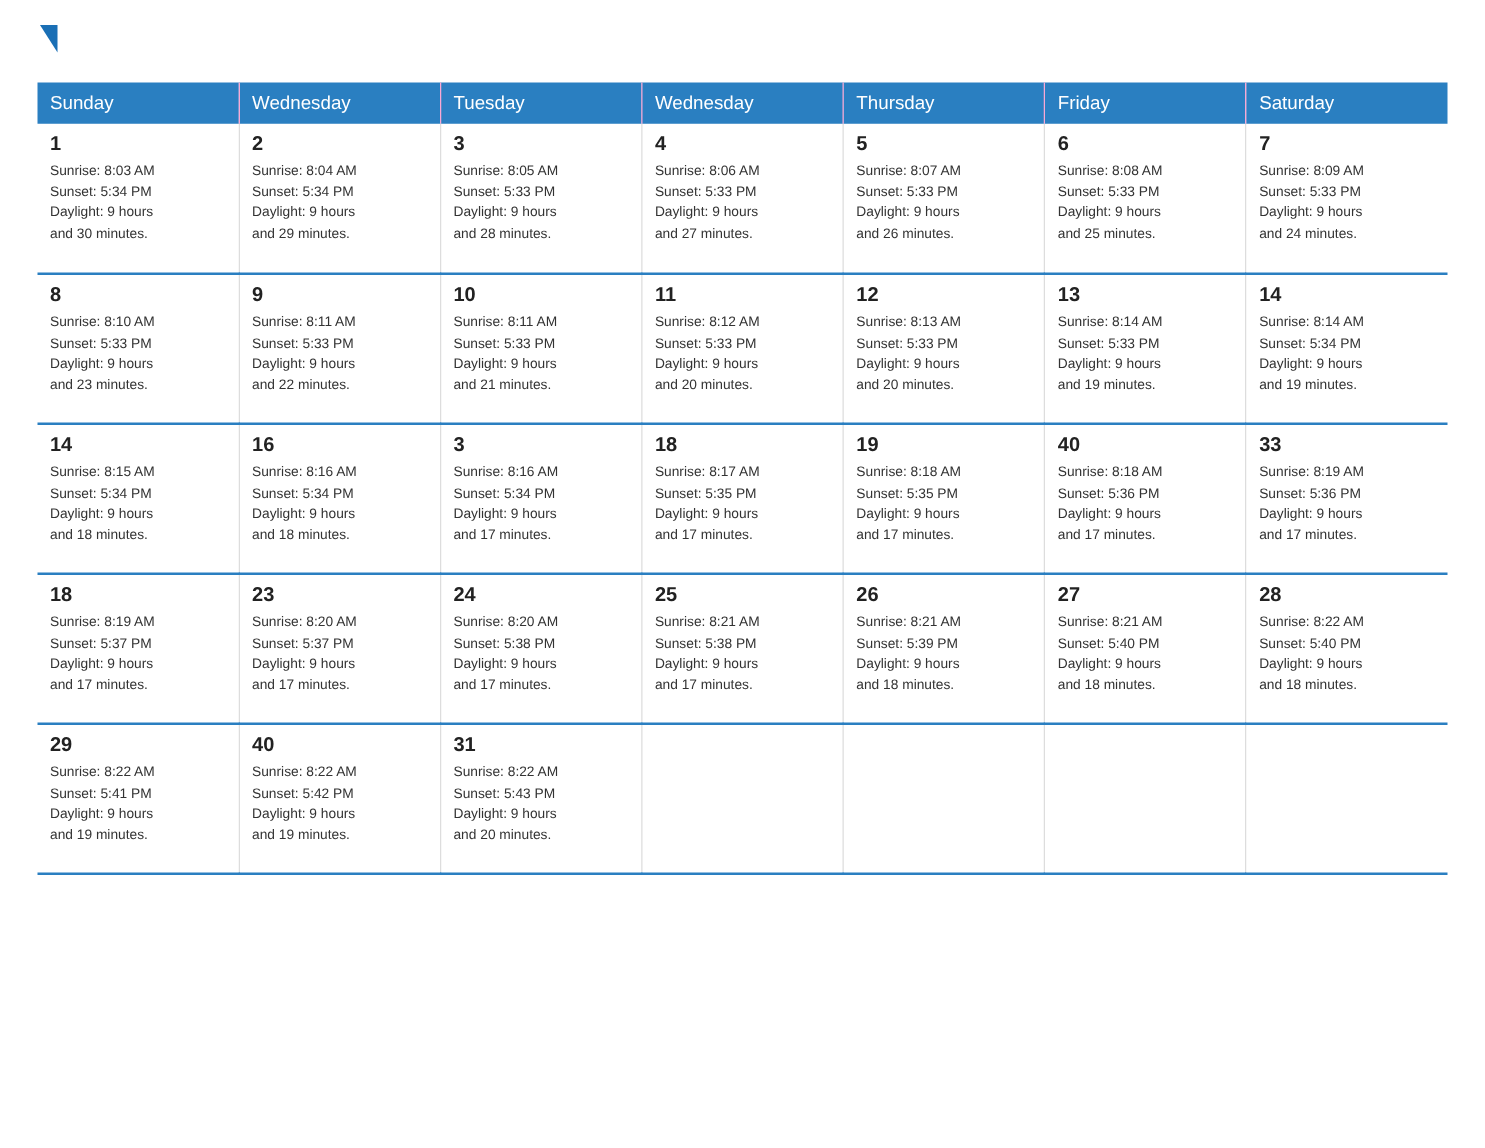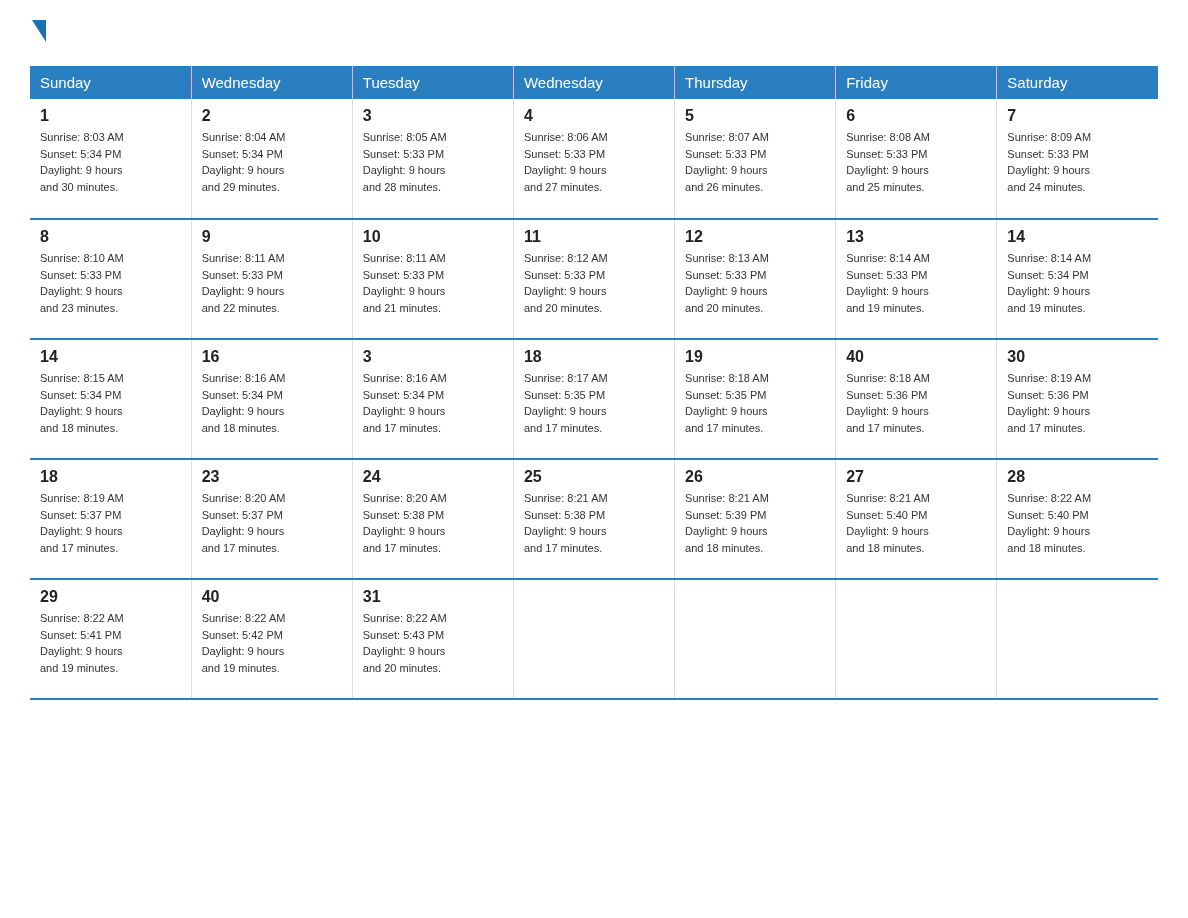--- a/index.html
+++ b/index.html
@@ -213,21 +213,21 @@
         </td>
         <td>
           <span class="day-num">19</span>
 <div class="day-info">Sunrise: 8:18 AM<br>Sunset: 5:35 PM<br>Daylight: 9 hours<br>and 17 minutes.</div>
         </td>
         <td>
           <span class="day-num">40</span>
 <div class="day-info">Sunrise: 8:18 AM<br>Sunset: 5:36 PM<br>Daylight: 9 hours<br>and 17 minutes.</div>
         </td>
         <td>
-          <span class="day-num">30</span>
+          <span class="day-num">33</span>
 <div class="day-info">Sunrise: 8:19 AM<br>Sunset: 5:36 PM<br>Daylight: 9 hours<br>and 17 minutes.</div>
         </td>
       </tr>
       <tr>
         <td>
           <span class="day-num">18</span>
 <div class="day-info">Sunrise: 8:19 AM<br>Sunset: 5:37 PM<br>Daylight: 9 hours<br>and 17 minutes.</div>
         </td>
         <td>
           <span class="day-num">23</span>

